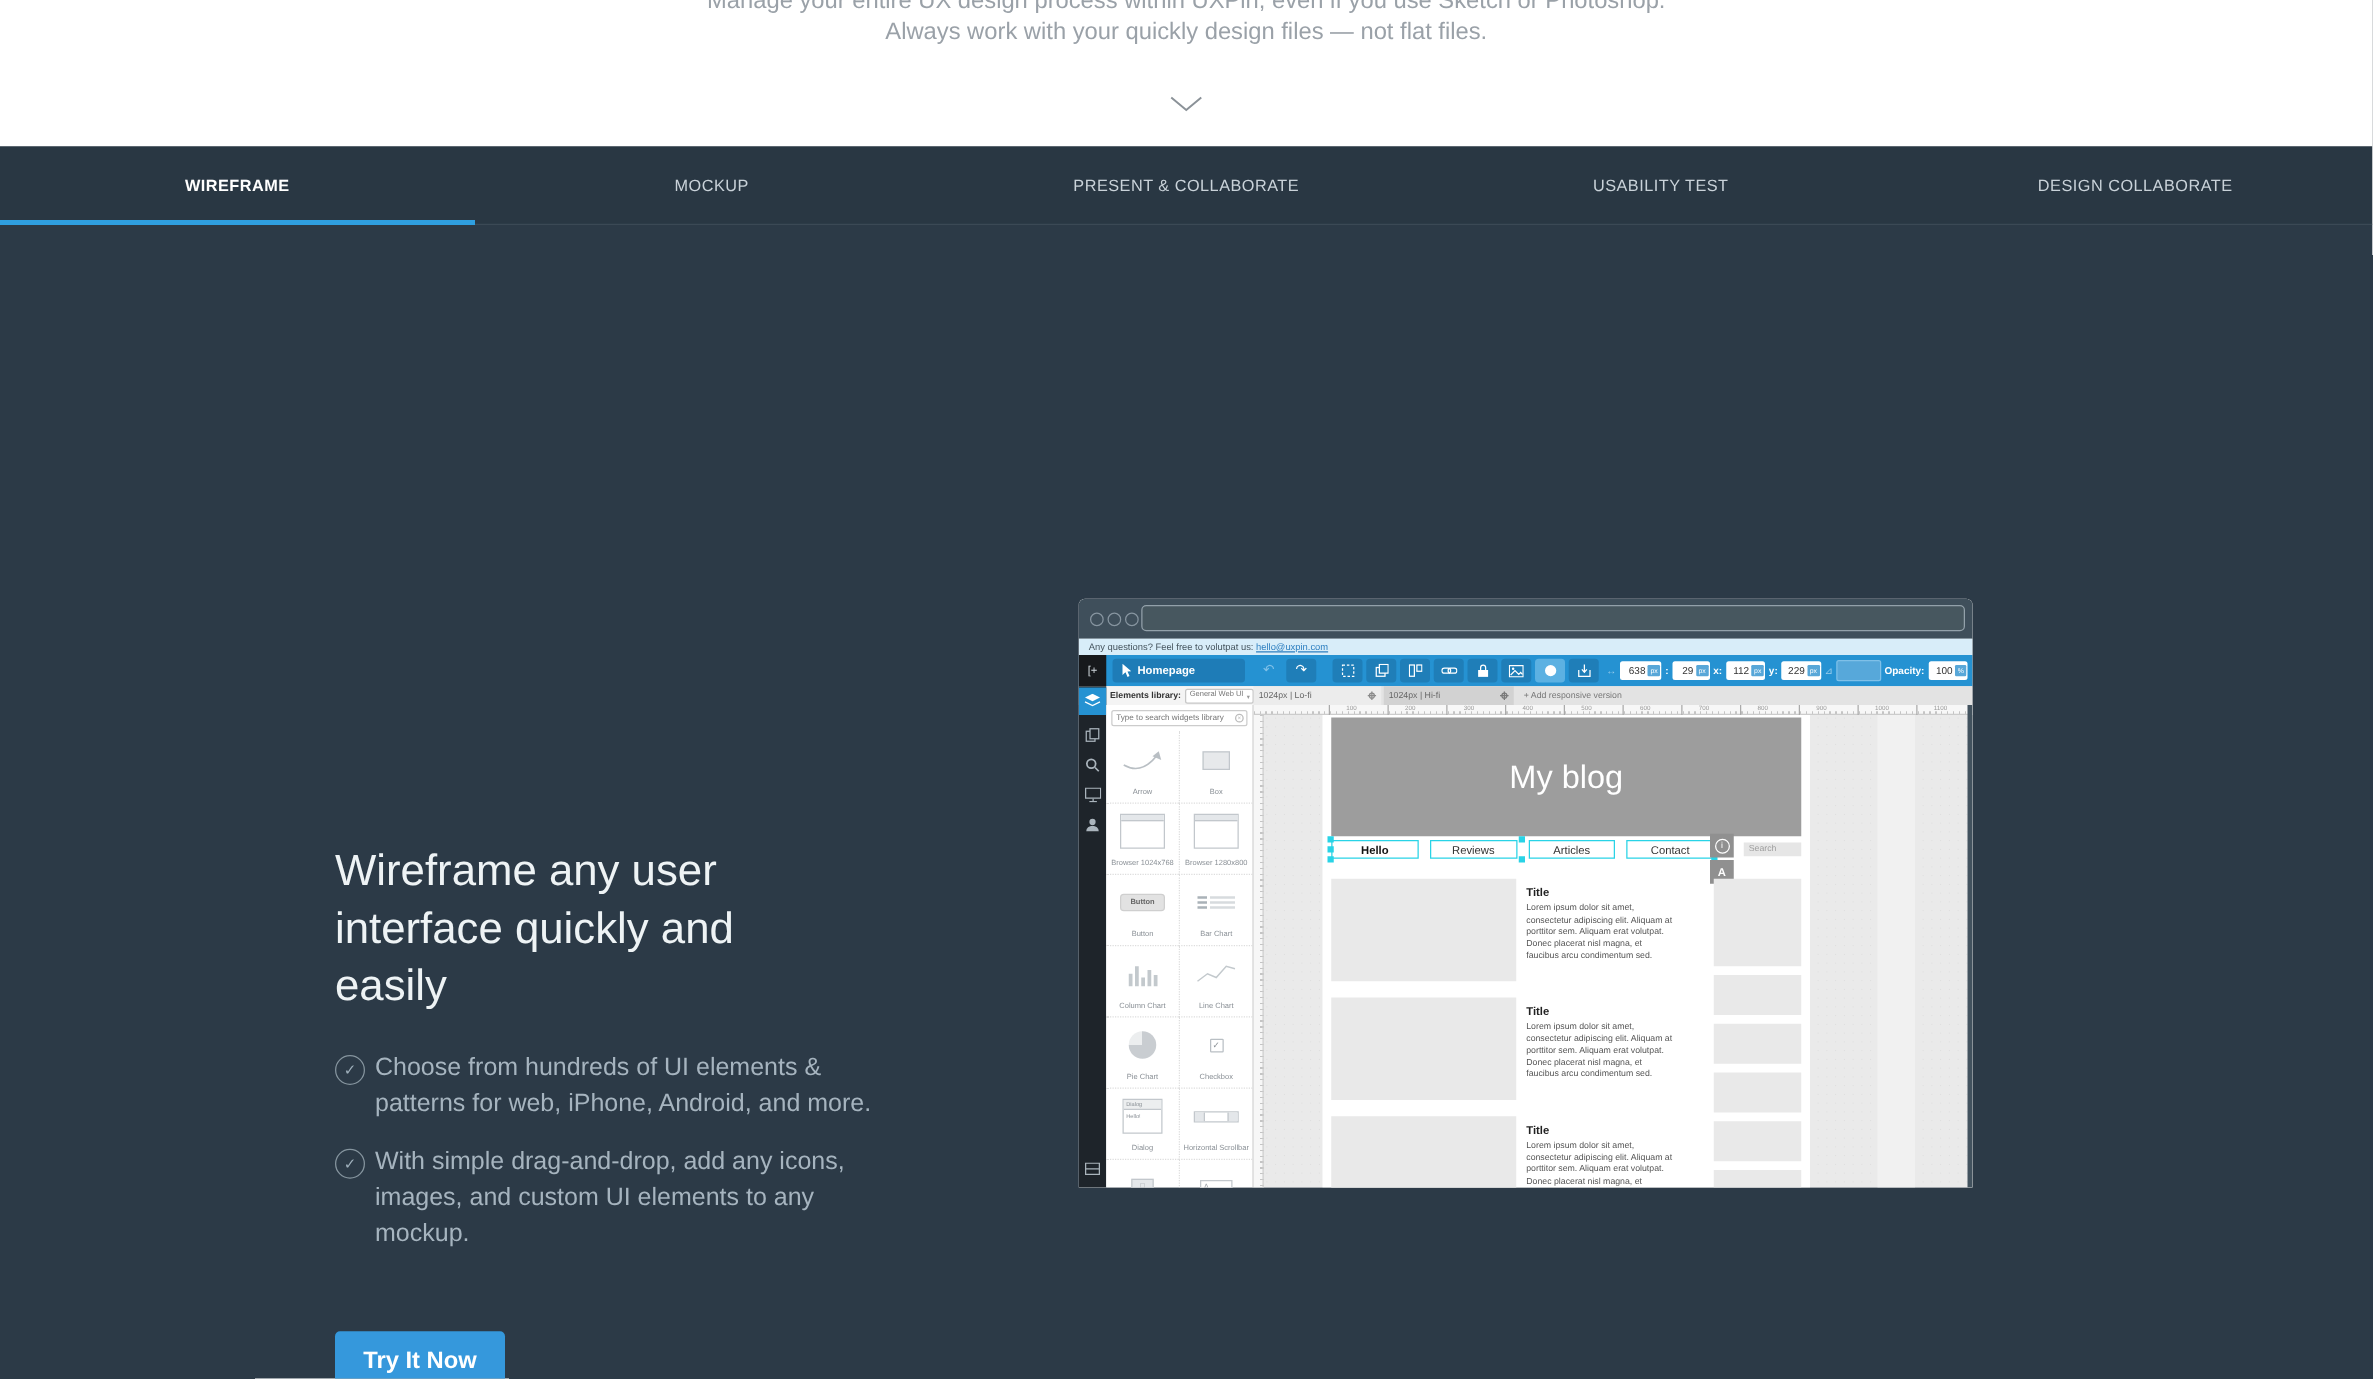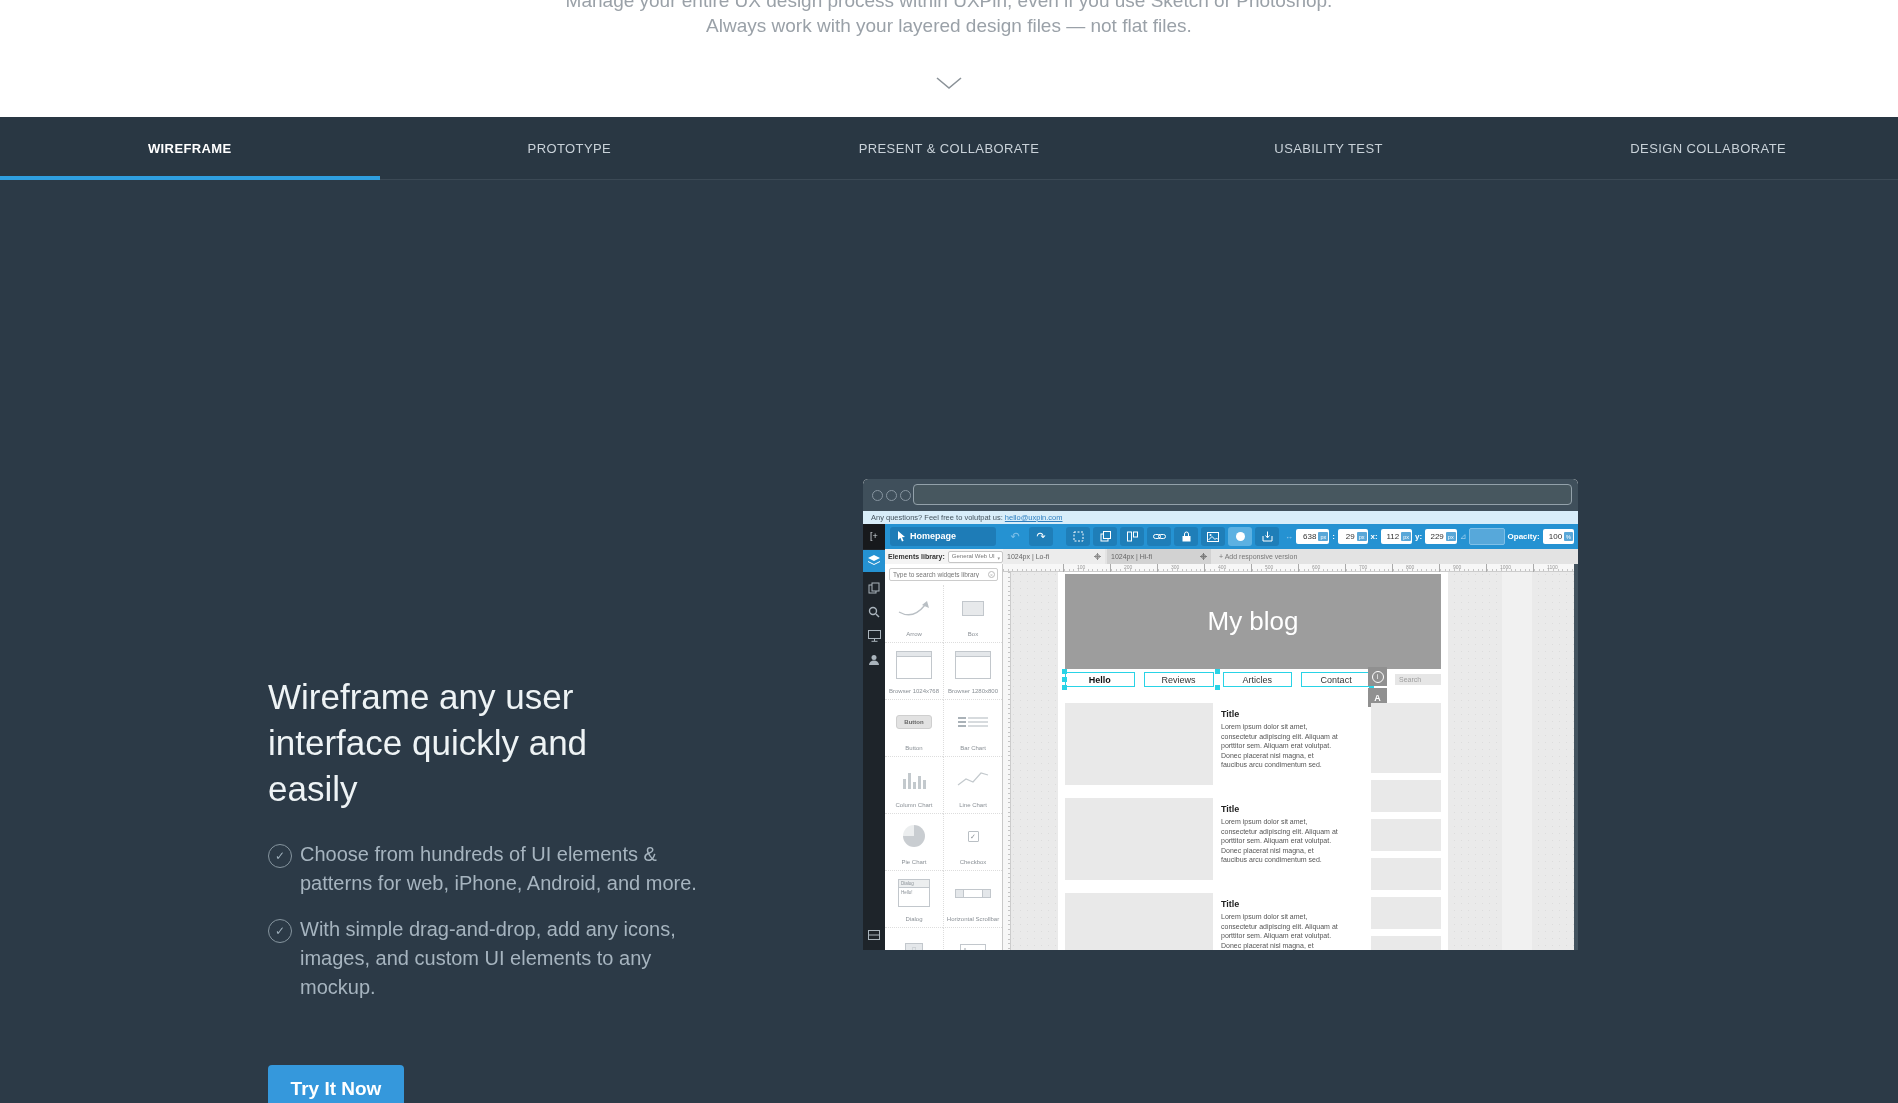--- a/index.html
+++ b/index.html
@@ -126,35 +126,35 @@
   .contact .lab{font-size:15px;padding-left:16px;flex:1;}
   .contact svg{margin-right:14px;}
 </style>
 </head>
 <body>
 
 <div class="page">
 
   <div class="e tagline">
     <p>Manage your entire UX design process within UXPin, even if you use Sketch or Photoshop.</p>
-    <p>Always work with your layered design files — not flat files.</p>
+    <p>Always work with your quickly design files — not flat files.</p>
   </div>
   <div class="e scroll-chevron">
     <svg width="28" height="14" viewBox="0 0 28 14">
         <polyline points="2,2 14,12 26,2" fill="none" stroke="#8b9298" stroke-width="1.6"></polyline>
       </svg>
   </div>
 
   <nav class="e feature-nav">
     <div class="tab active">
       <span>WIREFRAME</span>
       <div class="underline"></div>
     </div>
     <div class="tab">
-        <span>PROTOTYPE</span>
+        <span>MOCKUP</span>
       </div>
     <div class="tab">
         <span>PRESENT &amp; COLLABORATE</span>
       </div>
     <div class="tab">
         <span>USABILITY TEST</span>
       </div>
     <div class="tab">
         <span>DESIGN COLLABORATE</span>
       </div>

